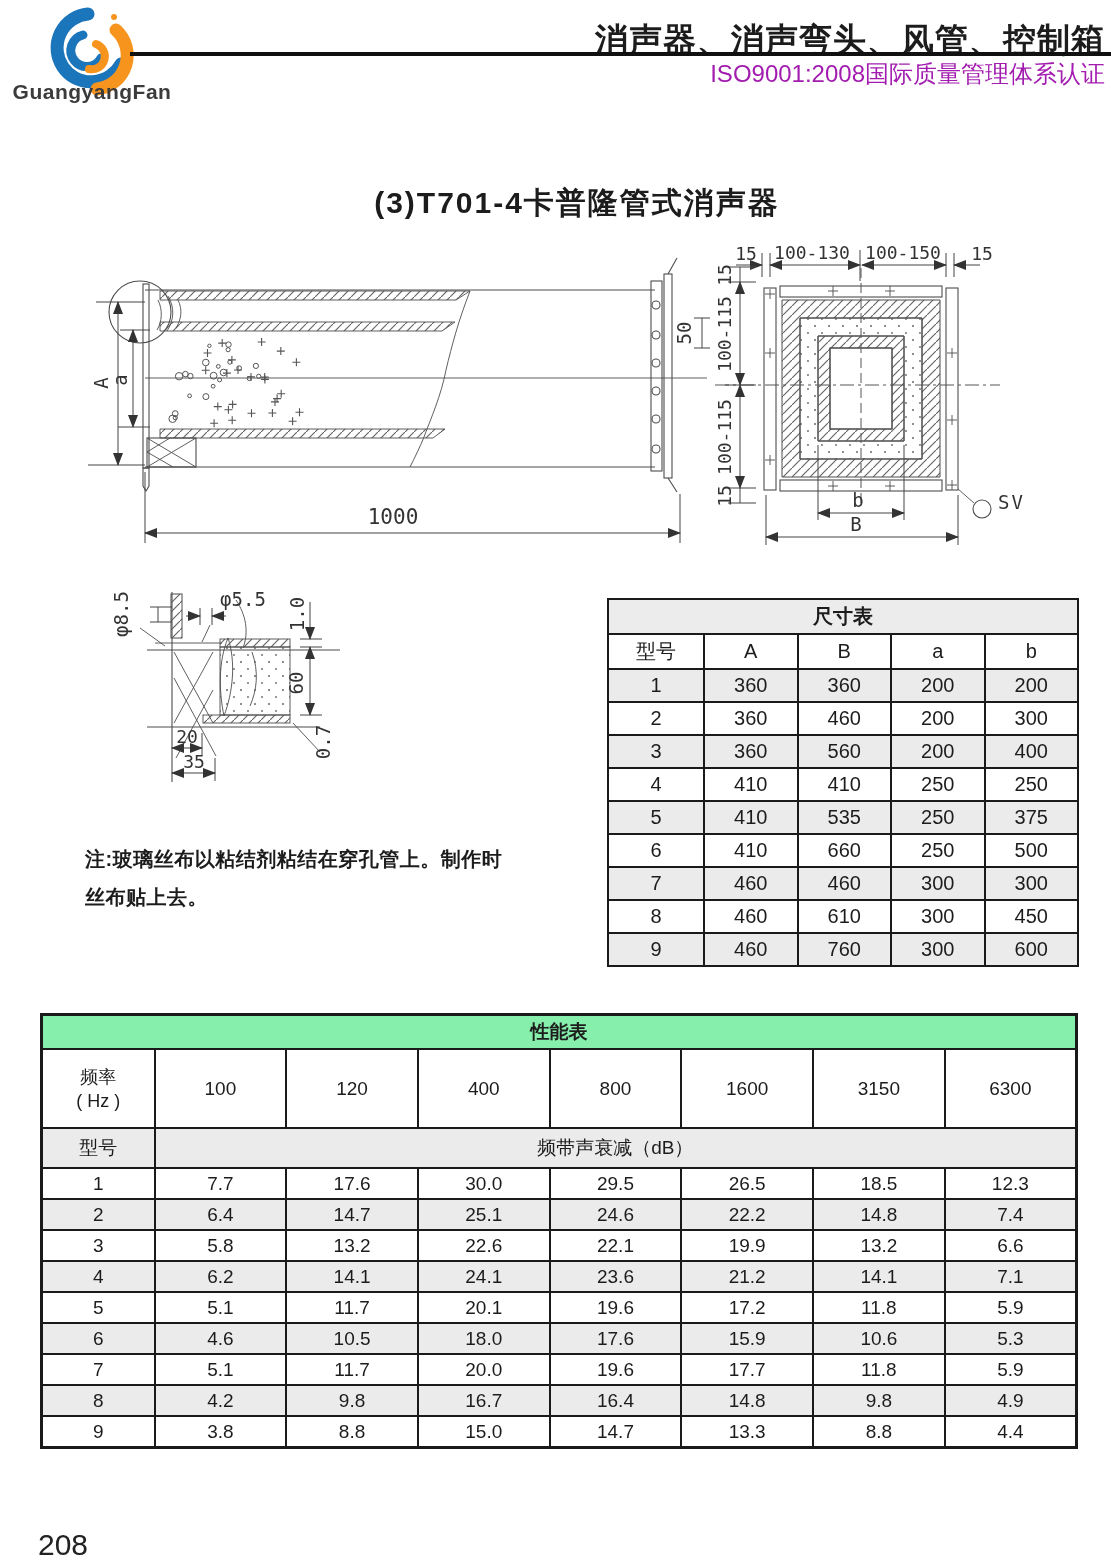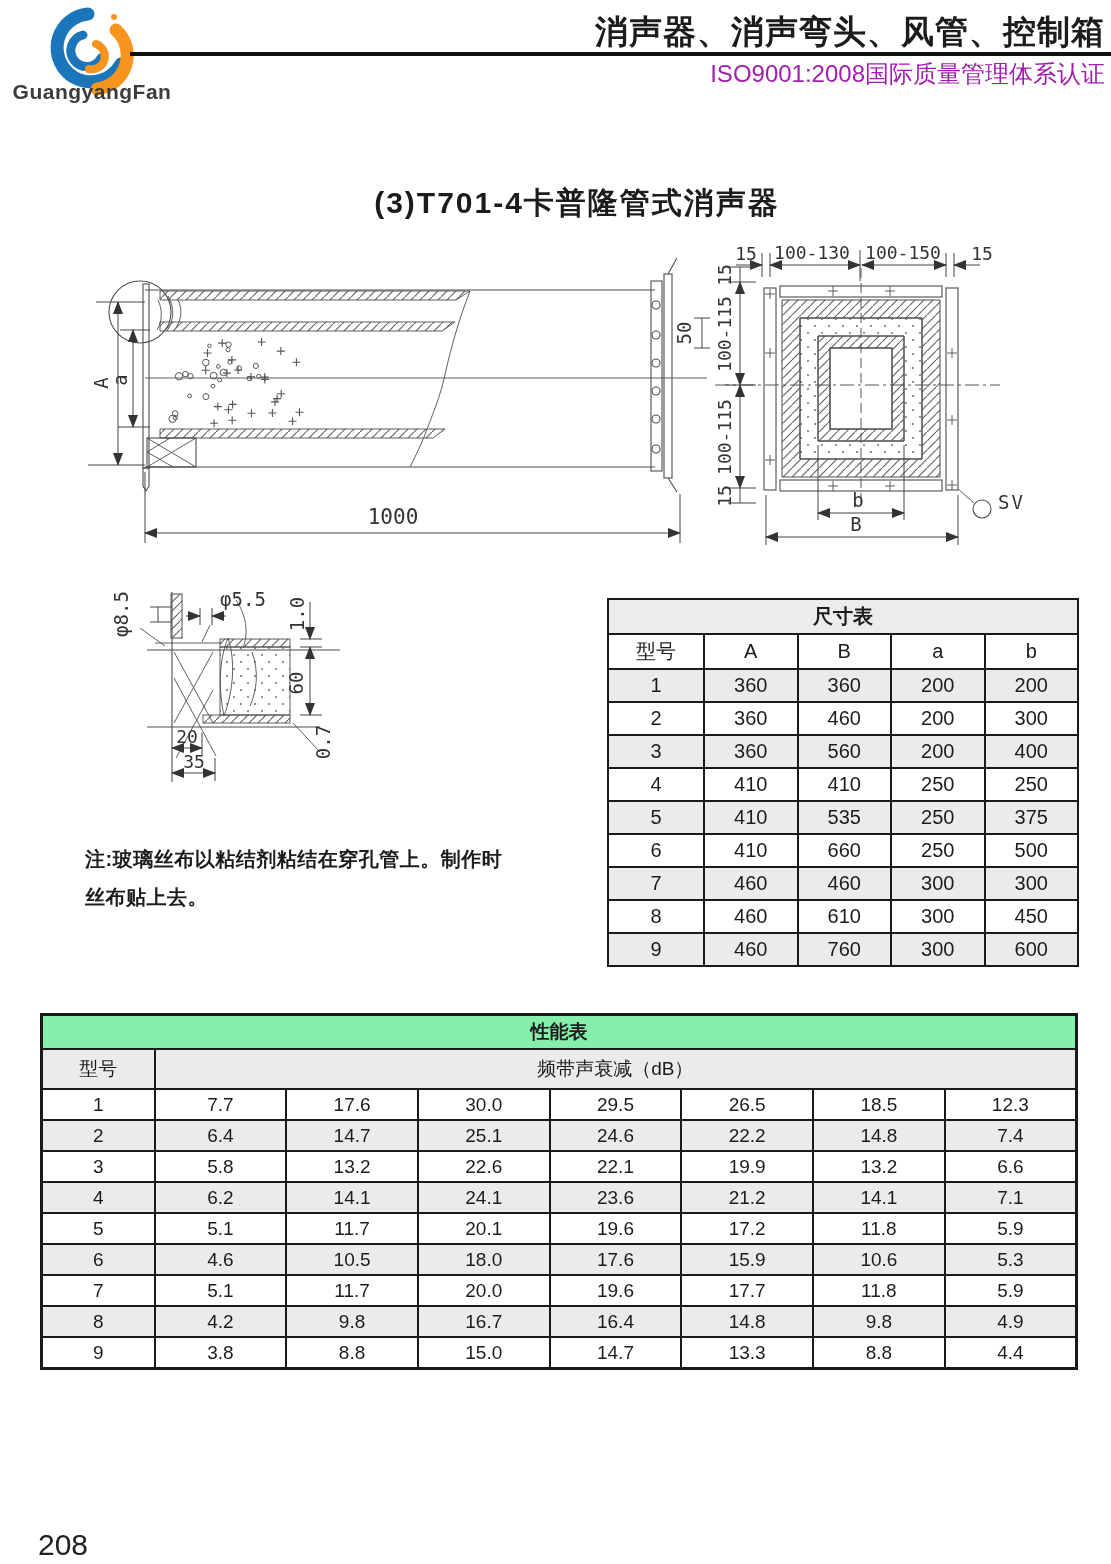--- a/index.html
+++ b/index.html
@@ -6,21 +6,21 @@
   body{
     width:1111px;height:1564px;position:relative;background:#ffffff;
     font-family:"Liberation Sans", sans-serif;color:#1c1c1c;overflow:hidden;
   }
   .abs{position:absolute;}
 
   
   .logo-wrap{left:24px;top:6px;width:150px;height:100px;}
   .logo-text{left:12px;top:80px;width:160px;text-align:center;
     font-weight:bold;font-size:21px;color:#3b3b3b;letter-spacing:0.5px;}
-  .hdr-title{right:6px;top:10px;font-size:33px;font-weight:bold;color:#1c1c1c;letter-spacing:1px;}
+  .hdr-title{right:6px;top:18px;font-size:33px;font-weight:bold;color:#1c1c1c;letter-spacing:1px;}
   .hdr-rule{left:130px;top:52px;width:981px;height:4px;background:#111;}
   .hdr-cert{right:6px;top:58px;font-size:24px;color:#a21caf;}
 
   .section-title{left:0;top:183px;width:1111px;text-align:center;padding-left:43px;
     box-sizing:border-box;font-size:30px;font-weight:bold;letter-spacing:2px;}
 
   
   .drawing-svg{left:0;top:235px;}
   .ln{stroke:#4d4d4d;stroke-width:1.1;fill:none;}
   .thin{stroke:#4d4d4d;stroke-width:0.9;fill:none;}
@@ -420,20 +420,33 @@
         <col>
         <col>
         <col>
         <col>
         <col>
       </colgroup>
     <thead>
       <tr>
         <th class="t-title" colspan="8">性能表</th>
       </tr>
+      <tr class="freq-head" id="freq-row">
+        <th>
+          <div class="freq-label">频率</div>
+          <div class="freq-label">( Hz )</div>
+        </th>
+      <th>100</th>
+          <th>120</th>
+          <th>400</th>
+          <th>800</th>
+          <th>1600</th>
+          <th>3150</th>
+          <th>6300</th>
+        </tr>
       <tr class="model-row">
         <th>型号</th>
         <th colspan="7">频带声衰减（dB）</th>
       </tr>
     </thead>
     <tbody id="perf-tbody">
         <tr>
           <td>1</td>
           <td>7.7</td>
           <td>17.6</td>

